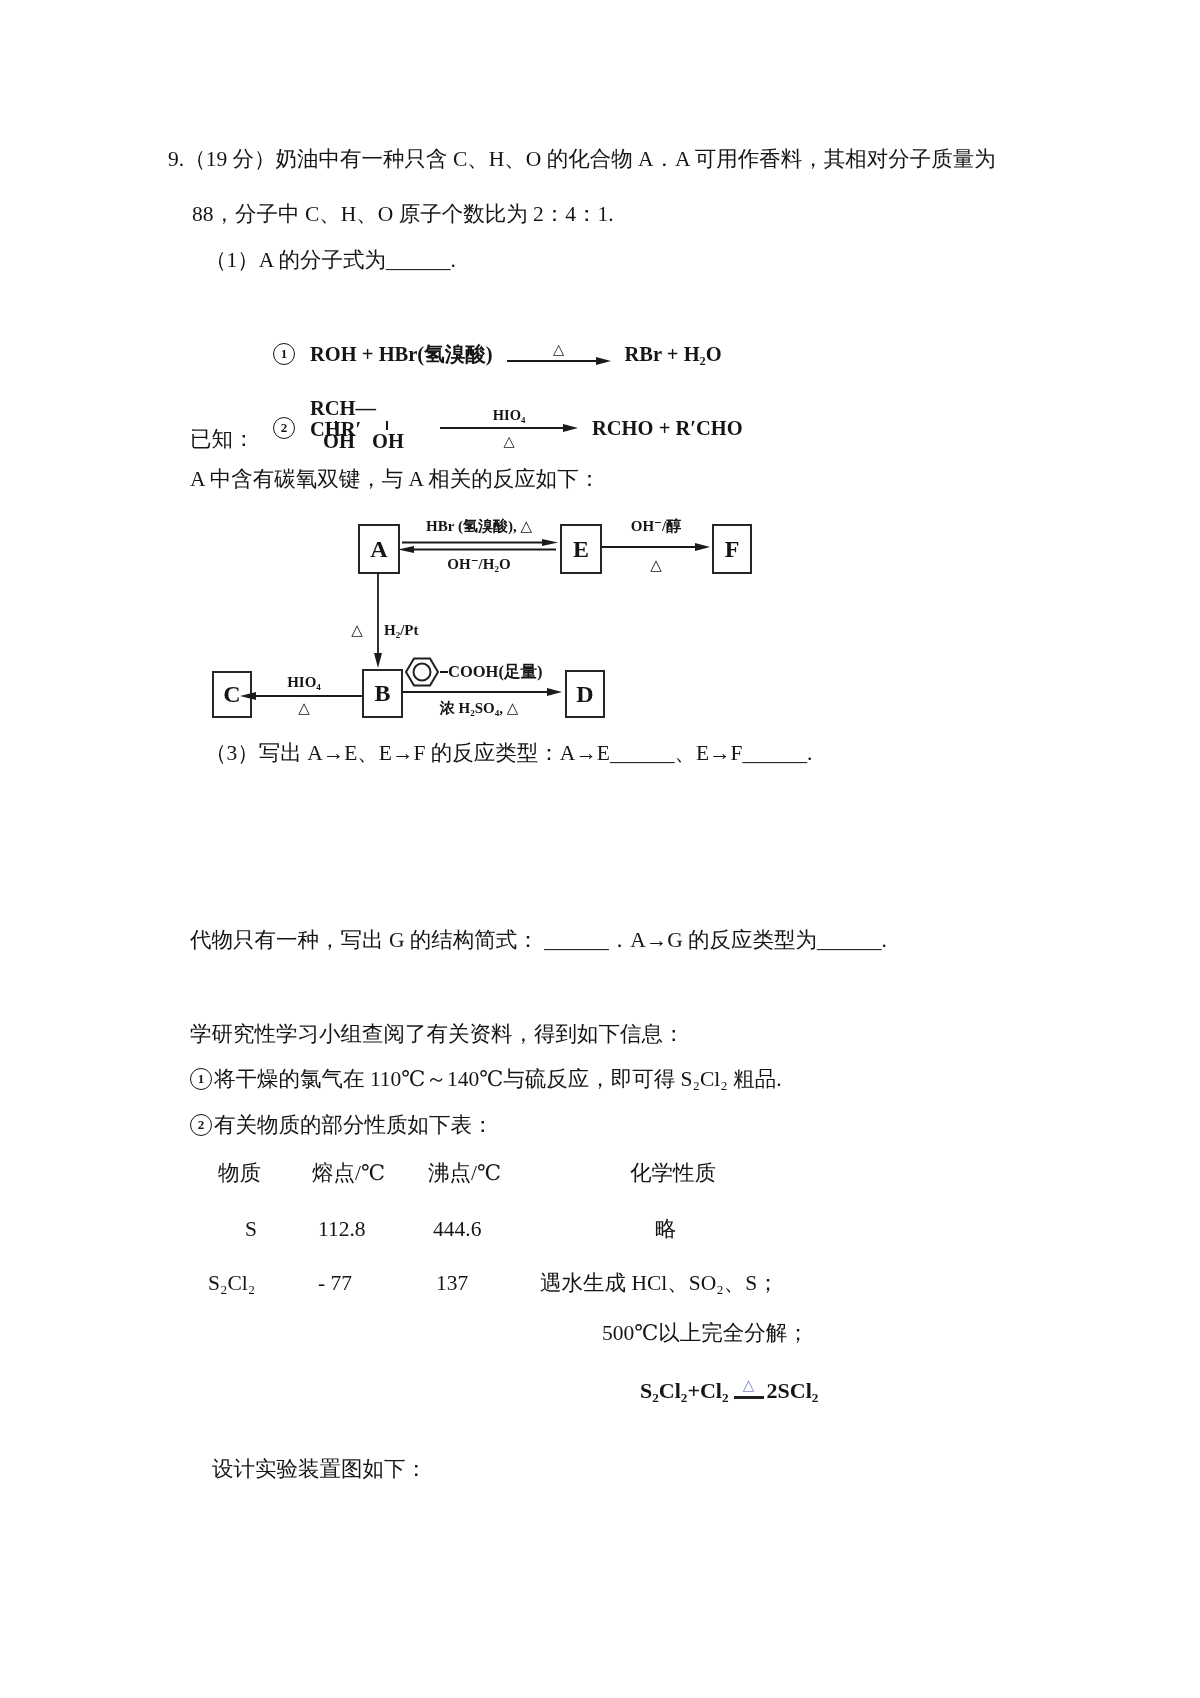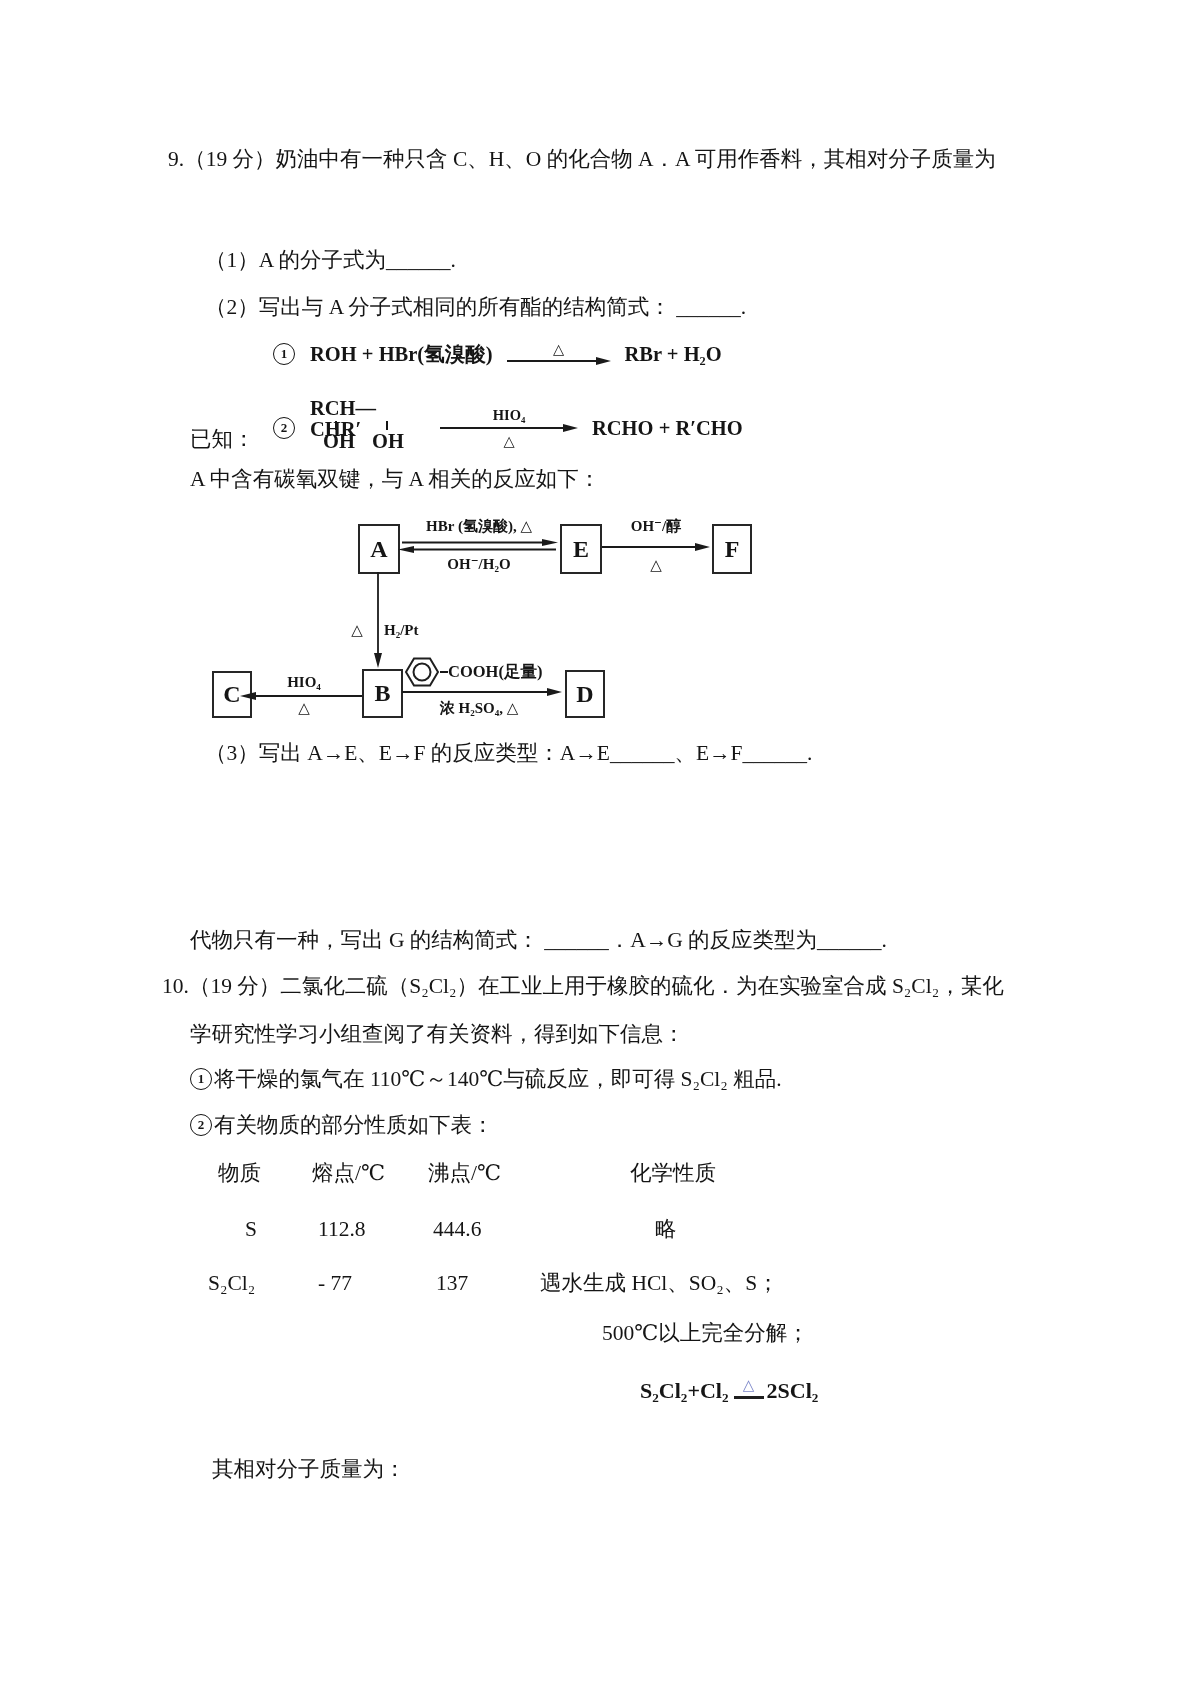--- a/index.html
+++ b/index.html
@@ -44,22 +44,22 @@
   .eq-cond{display:flex;flex-direction:column;align-items:center;margin:0 3px 6px 5px;}
   .eq-delta{font-size:15px;line-height:1;color:#7b86c9;}
   .eq-line{width:30px;height:2.5px;background:#1f1f1f;margin-top:3px;}
 </style>
 </head>
 <body>
 
 <div class="page">
 
   <div class="ln" style="left:168px;top:146px">9.（19 分）奶油中有一种只含 C、H、O 的化合物 A．A 可用作香料，其相对分子质量为</div>
+  <div class="ln" style="left:192px;top:201px">88，分子中 C、H、O 原子个数比为 2：4：1.</div>
   <div class="ln" style="left:205px;top:247px">（1）A 的分子式为______.</div>
-  <div class="ln" style="left:205px;top:294px">（2）写出与 A 分子式相同的所有酯的结构简式： ______.</div>
 
   <div class="rx" style="left:273px;top:340px">
     <span class="circ">1</span>
     <span class="fml">ROH + HBr(氢溴酸)</span>
     <span class="arr">
       <span class="arr-above">△</span>
       <svg width="104" height="10" viewBox="0 0 104 10">
         <line x1="0" y1="5" x2="92" y2="5"></line>
         <polygon points="104,5 89,1 89,9"></polygon>
       </svg>
@@ -137,21 +137,20 @@
   </div>
   <svg class="scheme-svg" style="position:absolute;left:402px;top:686px" width="160" height="12" viewBox="0 0 160 12">
     <line x1="0" y1="6" x2="146" y2="6"></line>
     <polygon points="160,6 145,2 145,10"></polygon>
   </svg>
   <div class="sm" style="left:404px;top:700px;width:150px">浓 H₂SO₄, △</div>
 
   <div class="ln" style="left:205px;top:740px">（3）写出 A→E、E→F 的反应类型：A→E______、E→F______.</div>
   <div class="ln" style="left:190px;top:927px">代物只有一种，写出 G 的结构简式： ______．A→G 的反应类型为______.</div>
 
-  <div class="ln" style="left:162px;top:973px">10.（19 分）二氯化二硫（S₂Cl₂）在工业上用于橡胶的硫化．为在实验室合成 S₂Cl₂，某化</div>
   <div class="ln" style="left:190px;top:1021px">学研究性学习小组查阅了有关资料，得到如下信息：</div>
   <div class="ln info" style="left:190px;top:1066px">
     <span class="circ">1</span>
     <span>将干燥的氯气在 110℃～140℃与硫反应，即可得 S₂Cl₂ 粗品.</span>
   </div>
   <div class="ln info" style="left:190px;top:1112px">
     <span class="circ">2</span>
     <span>有关物质的部分性质如下表：</span>
   </div>
 
@@ -173,15 +172,15 @@
 
   <div class="eq" style="left:640px;top:1378px">
     <span>S₂Cl₂+Cl₂</span>
     <span class="eq-cond">
       <span class="eq-delta">△</span>
       <span class="eq-line"></span>
     </span>
     <span>2SCl₂</span>
   </div>
 
-  <div class="ln" style="left:212px;top:1456px">其相对分子质量为：</div>
+  <div class="ln" style="left:212px;top:1456px">设计实验装置图如下：</div>
 
 </div>
 
 </body></html>

